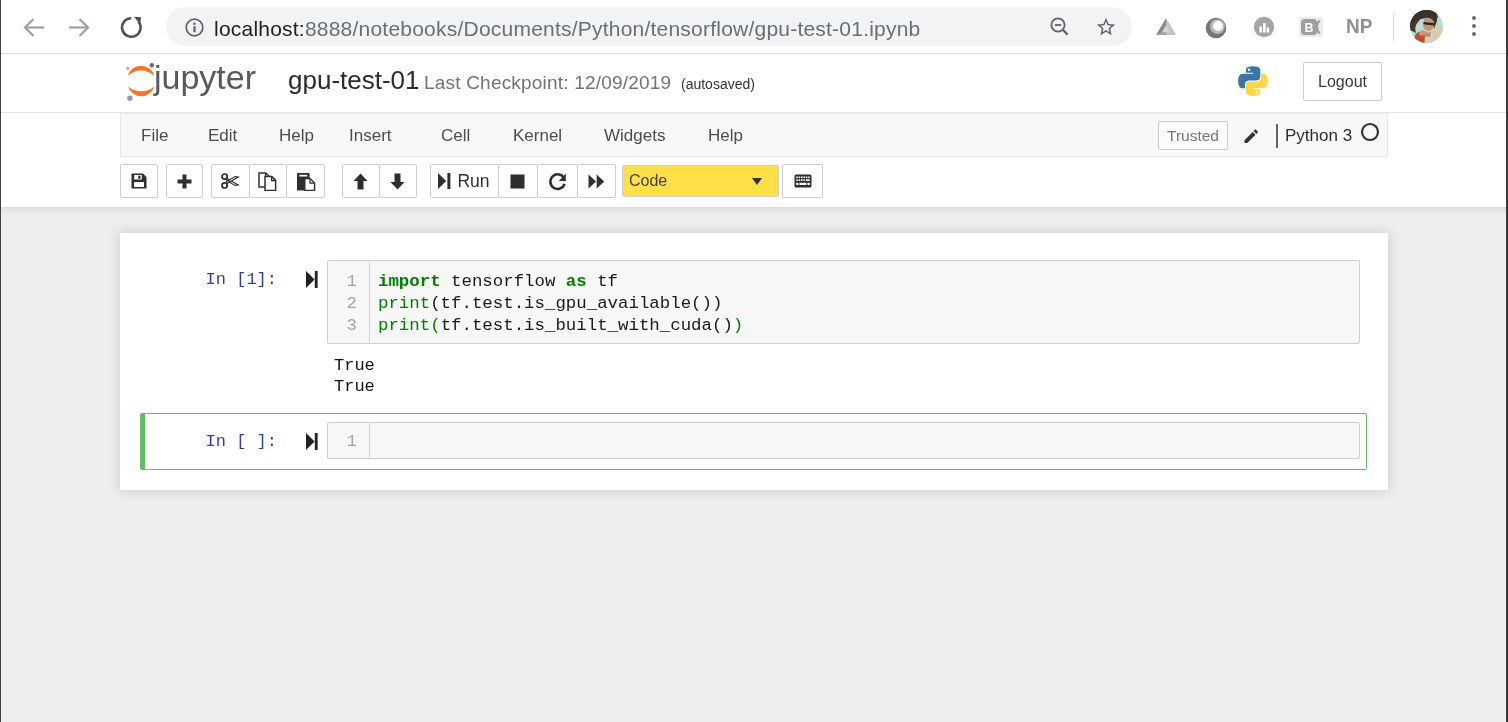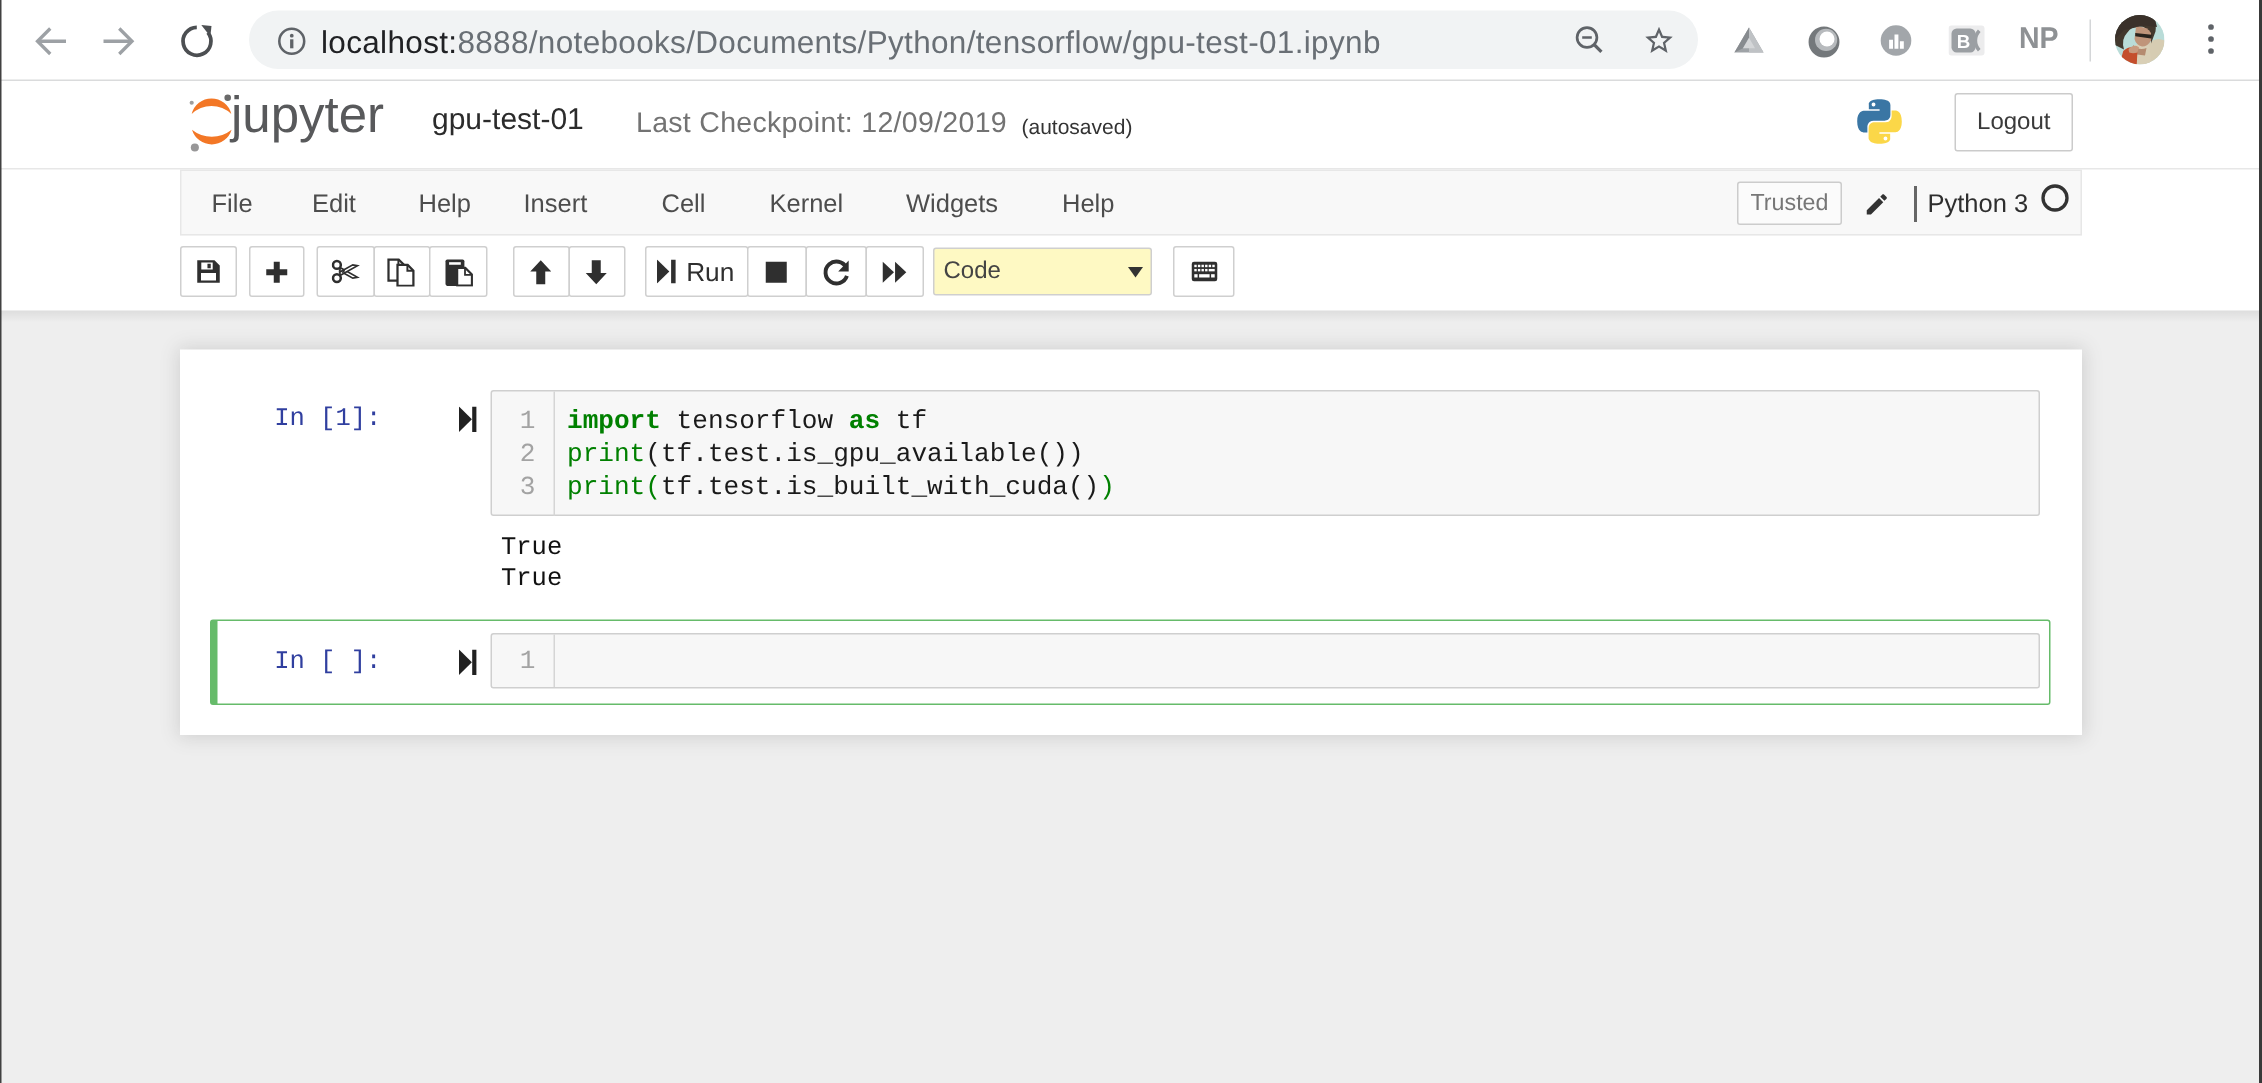--- a/index.html
+++ b/index.html
@@ -7,39 +7,39 @@
   .abs{position:absolute;}
   
   #chrome{position:absolute;left:0;top:0;width:1508px;height:53px;background:#fff;border-bottom:1px solid #dadbdc;}
   #omni{position:absolute;left:166px;top:7px;width:966px;height:39px;border-radius:19.5px;background:#f1f3f4;}
   #url{position:absolute;left:214px;top:14px;font-size:21px;letter-spacing:0.22px;color:#202124;white-space:nowrap;line-height:29px;}
   #url .dim{color:#696f75;}
   
   #jheader{position:absolute;left:0;top:54px;width:1508px;height:153px;background:#fff;}
   #hline{position:absolute;left:0;top:112px;width:1508px;height:1px;background:#e7e7e7;}
   #jtext{position:absolute;left:154px;top:58px;font-size:34px;color:#58595b;line-height:38px;}
-  #title{position:absolute;left:288px;top:65px;font-size:20px;color:#2b2b2b;line-height:30px;}
+  #title{position:absolute;left:288px;top:65px;font-size:26px;color:#2b2b2b;line-height:30px;}
   #chk{position:absolute;left:424px;top:72px;font-size:19px;letter-spacing:0.2px;color:#737373;line-height:22px;}
   #autosv{position:absolute;left:681px;top:76px;font-size:14px;color:#333;line-height:17px;}
   #logout{position:absolute;left:1303px;top:62px;width:79px;height:39px;background:#fff;border:1px solid #cbcbcb;border-radius:2px;color:#3a3a3a;font-size:16px;text-align:center;line-height:38px;box-sizing:border-box;}
   
   #menubox{position:absolute;left:120px;top:113px;width:1268px;height:44px;background:#f8f8f8;border:1px solid #e7e7e7;box-sizing:border-box;}
   .mitem{position:absolute;top:126px;font-size:17px;color:#4d4d4d;line-height:20px;}
   #trusted{position:absolute;left:1158px;top:121px;width:70px;height:29px;border:1px solid #ccc;border-radius:2px;background:#fbfbfb;color:#777;font-size:15.5px;text-align:center;line-height:28px;box-sizing:border-box;}
   #msep{position:absolute;left:1276px;top:124px;width:2px;height:24px;background:#666;}
   #py3{position:absolute;left:1285px;top:126px;font-size:17px;color:#2e2e2e;line-height:20px;}
   
   .tbtn{position:absolute;top:164px;height:34px;background:#fff;border:1px solid #cfcfcf;border-radius:2px;box-sizing:border-box;display:flex;align-items:center;justify-content:center;color:#2f2f2f;}
-  #ddl{position:absolute;left:622px;top:165px;width:146px;height:32px;background:#fef9c3;border:1px solid #cfcfcf;border-radius:2px;box-sizing:border-box;}
+  #ddl{position:absolute;left:622px;top:165px;width:157px;height:32px;background:#fde047;border:1px solid #cfcfcf;border-radius:2px;box-sizing:border-box;}
   #ddl span{position:absolute;left:6px;top:6px;font-size:16px;color:#444;}
   
   #nbody{position:absolute;left:0;top:207px;width:1508px;height:515px;background:#eee;}
   #hshadow{position:absolute;left:0;top:207px;width:1508px;height:8px;background:linear-gradient(rgba(0,0,0,0.07),rgba(0,0,0,0));}
   #paper{position:absolute;left:120px;top:233px;width:1268px;height:257px;background:#fff;box-shadow:0 0 12px 1px rgba(87,87,87,0.2);}
-  .prompt{position:absolute;left:160px;width:117px;text-align:center;color:#303f9f;font-size:17px;line-height:22px;font-family:"Liberation Mono",monospace;white-space:pre;}
+  .prompt{position:absolute;left:160px;width:117px;text-align:right;color:#303f9f;font-size:17px;line-height:22px;font-family:"Liberation Mono",monospace;white-space:pre;}
   #in1box{position:absolute;left:327px;top:259.5px;width:1033px;height:84.5px;background:#f7f7f7;border:1px solid #cfcfcf;border-radius:2px;box-sizing:border-box;}
   #gut1{position:absolute;left:327px;top:271.3px;width:30px;text-align:right;color:#a3a3a3;font-size:17.4px;line-height:22px;font-family:"Liberation Mono",monospace;}
   #gsep1{position:absolute;left:369px;top:260.5px;width:1px;height:83px;background:#d5d5d5;}
   #code1{position:absolute;left:378px;top:271.3px;font-size:17.4px;line-height:22px;color:#1a1a1a;font-family:"Liberation Mono",monospace;white-space:pre;}
   .grn{color:#008000;}
   b.grn{font-weight:bold;}
   #out1{position:absolute;left:334px;top:355px;font-size:17px;line-height:21px;color:#111;font-family:"Liberation Mono",monospace;white-space:pre;}
   #cell2{position:absolute;left:140.3px;top:412.5px;width:1227px;height:57.5px;border:1.7px solid #66bb6a;border-left:5.9px solid #66bb6a;border-radius:2px;background:#fff;box-sizing:border-box;}
   #in2box{position:absolute;left:327px;top:422px;width:1033px;height:37px;background:#f7f7f7;border:1px solid #cfcfcf;border-radius:2px;box-sizing:border-box;}
   #gut2{position:absolute;left:327px;top:430.5px;width:30px;text-align:right;color:#a3a3a3;font-size:17.4px;line-height:22px;font-family:"Liberation Mono",monospace;}

